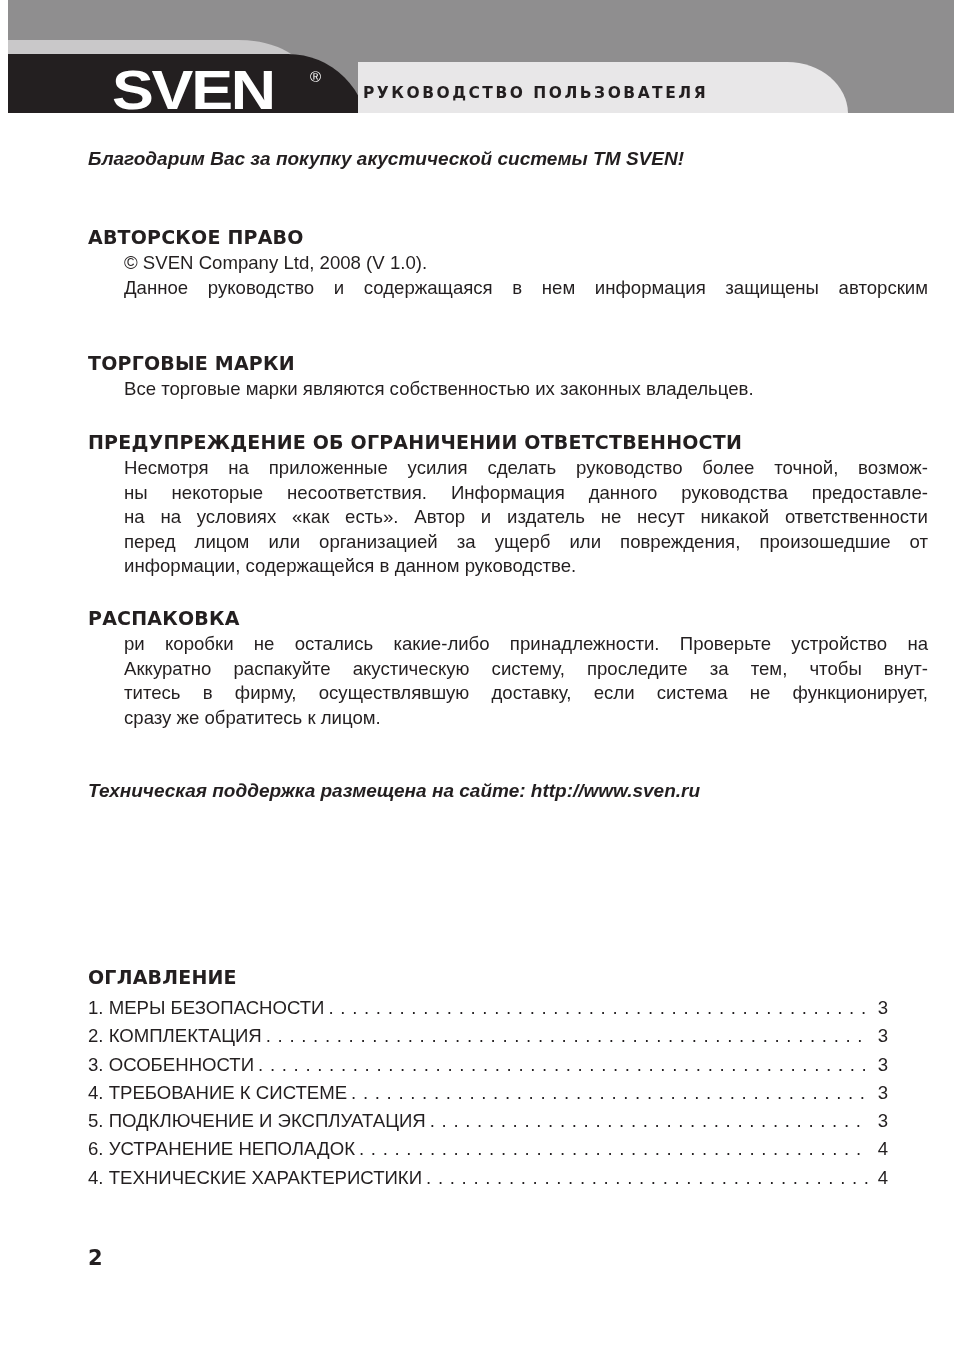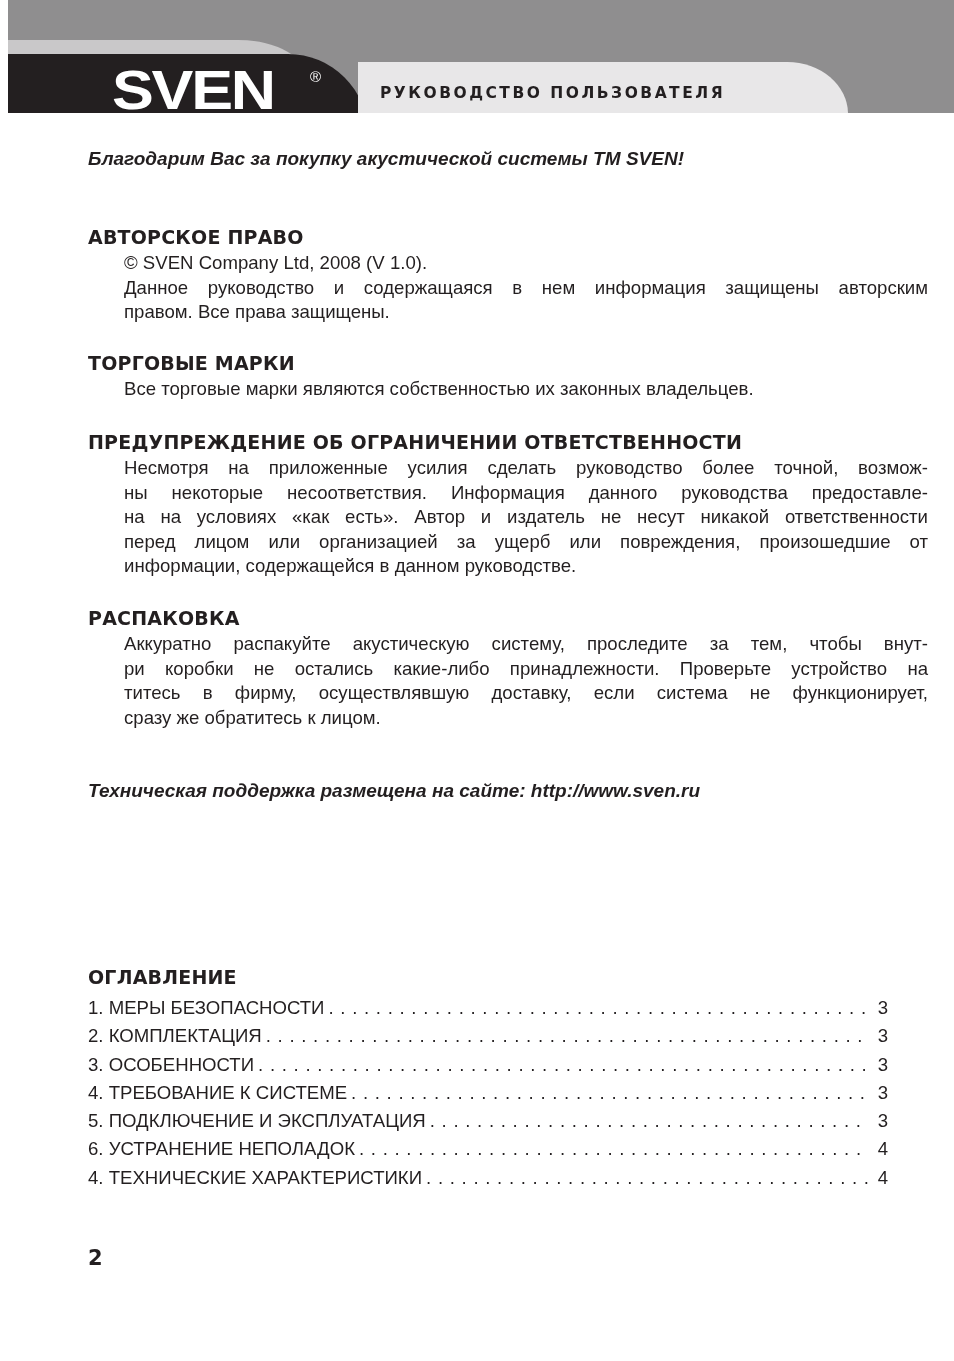--- a/index.html
+++ b/index.html
@@ -15,21 +15,21 @@
   .hdr-band { position:absolute; left:340px; top:114px; width:614px; height:20px; background:#231f20; }
   .hdr-title-bg { position:absolute; left:350px; top:62px; width:490px; height:52px; background:#e8e7e8;
                   border-top-right-radius:70px 60px; }
   .hdr-gap1b { position:absolute; left:342px; top:114px; width:10px; height:20px; background:#8f8e8f; }
   .hdr-gap2 { position:absolute; left:825px; top:114px; width:12px; height:20px; background:#8f8e8f; }
   .logo { position:absolute; left:104px; top:66px; color:#ffffff; font-family:"Liberation Sans", sans-serif;
           font-weight:bold; font-size:56px; line-height:48px; letter-spacing:-2px; transform:scaleX(1.12);
           transform-origin:left top; }
   .reg { position:absolute; left:302px; top:69px; color:#ffffff; font-size:15px; line-height:15px; }
   .hdr-title { position:absolute; left:355px; top:84px; font-family:"DejaVu Sans", sans-serif;
-               font-weight:bold; font-size:15.5px; letter-spacing:2.5px; color:#231f20; line-height:18px;margin-left:17px; }
+               font-weight:bold; font-size:15.5px; letter-spacing:2.5px; color:#231f20; line-height:18px; }
   .thanks { position:absolute; left:88px; top:148px; font-weight:bold; font-style:italic; font-size:19px;
             letter-spacing:0; white-space:nowrap; }
   .h { position:absolute; left:88px; font-family:"DejaVu Sans", sans-serif; font-weight:bold; font-size:19px;
        letter-spacing:0.2px; white-space:nowrap; line-height:24px; }
   .p { position:absolute; left:88px; width:804px; font-size:18.6px; line-height:24.5px; text-align:justify;
        white-space:normal;margin-left:36px; }
   .p .ln { display:block; text-align-last:justify; white-space:nowrap; }
   .p .ln.last { text-align-last:left; }
   .support { position:absolute; left:88px; top:780px; font-weight:bold; font-style:italic; font-size:19px;
              white-space:nowrap; }
@@ -59,41 +59,40 @@
   <div class="reg">®</div>
   <div class="hdr-title">РУКОВОДСТВО ПОЛЬЗОВАТЕЛЯ</div>
 </div>
 
 <div class="thanks">Благодарим Вас за покупку акустической системы ТМ SVEN!</div>
 
 <div class="h" style="top:225px">АВТОРСКОЕ ПРАВО</div>
 <div class="p" style="top:251px">
   <span class="ln last">© SVEN Company Ltd, 2008 (V 1.0).</span>
   <span class="ln">Данное руководство и содержащаяся в нем информация защищены авторским</span>
-  <span class="ln last">правом. Все права защищены.</span>
 </div>
 
 <div class="h" style="top:351px">ТОРГОВЫЕ МАРКИ</div>
 <div class="p" style="top:377px">
   <span class="ln last">Все торговые марки являются собственностью их законных владельцев.</span>
 </div>
 
 <div class="h" style="top:430px">ПРЕДУПРЕЖДЕНИЕ ОБ ОГРАНИЧЕНИИ ОТВЕТСТВЕННОСТИ</div>
 <div class="p" style="top:456px">
   <span class="ln">Несмотря на приложенные усилия сделать руководство более точной, возмож-</span>
   <span class="ln">ны некоторые несоответствия. Информация данного руководства предоставле-</span>
   <span class="ln">на на условиях «как есть». Автор и издатель не несут никакой ответственности</span>
   <span class="ln">перед лицом или организацией за ущерб или повреждения, произошедшие от</span>
   <span class="ln last">информации, содержащейся в данном руководстве.</span>
 </div>
 
 <div class="h" style="top:606px">РАСПАКОВКА</div>
 <div class="p" style="top:632px">
+  <span class="ln">ри коробки не остались какие-либо принадлежности. Проверьте устройство на</span>
   <span class="ln">Аккуратно распакуйте акустическую систему, проследите за тем, чтобы внут-</span>
-  <span class="ln">ри коробки не остались какие-либо принадлежности. Проверьте устройство на</span>
   <span class="ln">титесь в фирму, осуществлявшую доставку, если система не функционирует,</span>
   <span class="ln last">сразу же обратитесь к лицом.</span>
 </div>
 
 <div class="support">Техническая поддержка размещена на сайте: http://www.sven.ru</div>
 
 <div class="h" style="top:965px">ОГЛАВЛЕНИЕ</div>
 <div class="toc">
   <div class="toc-row">
     <span class="toc-title">1. МЕРЫ БЕЗОПАСНОСТИ</span>

